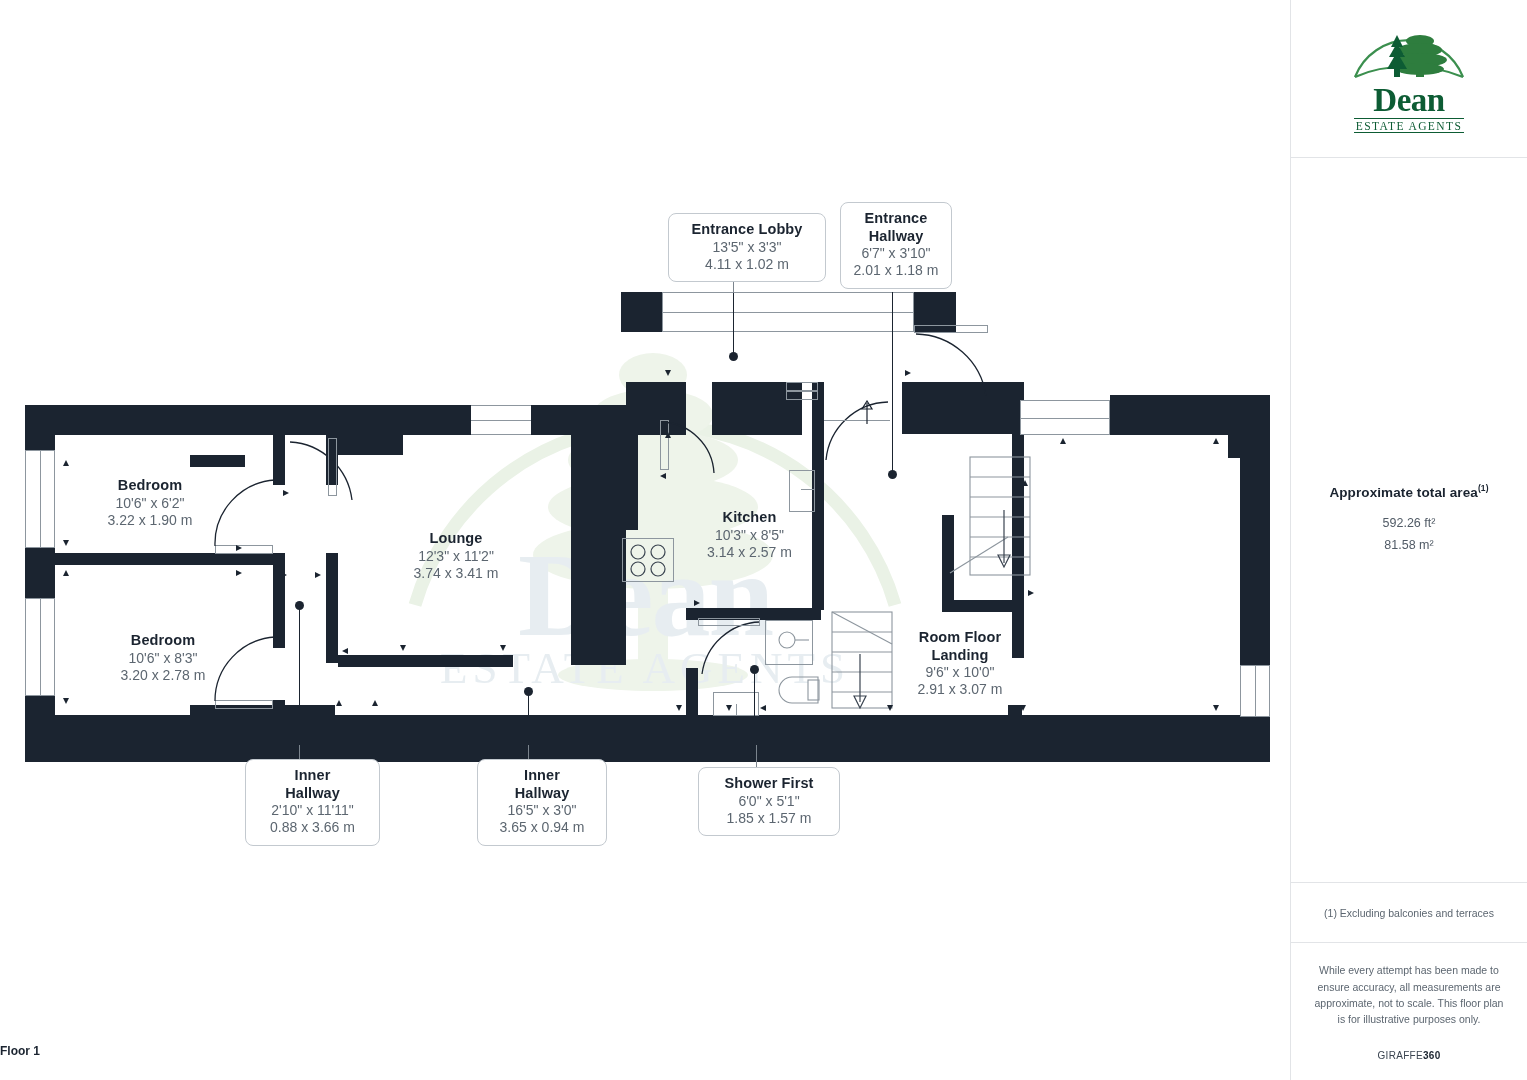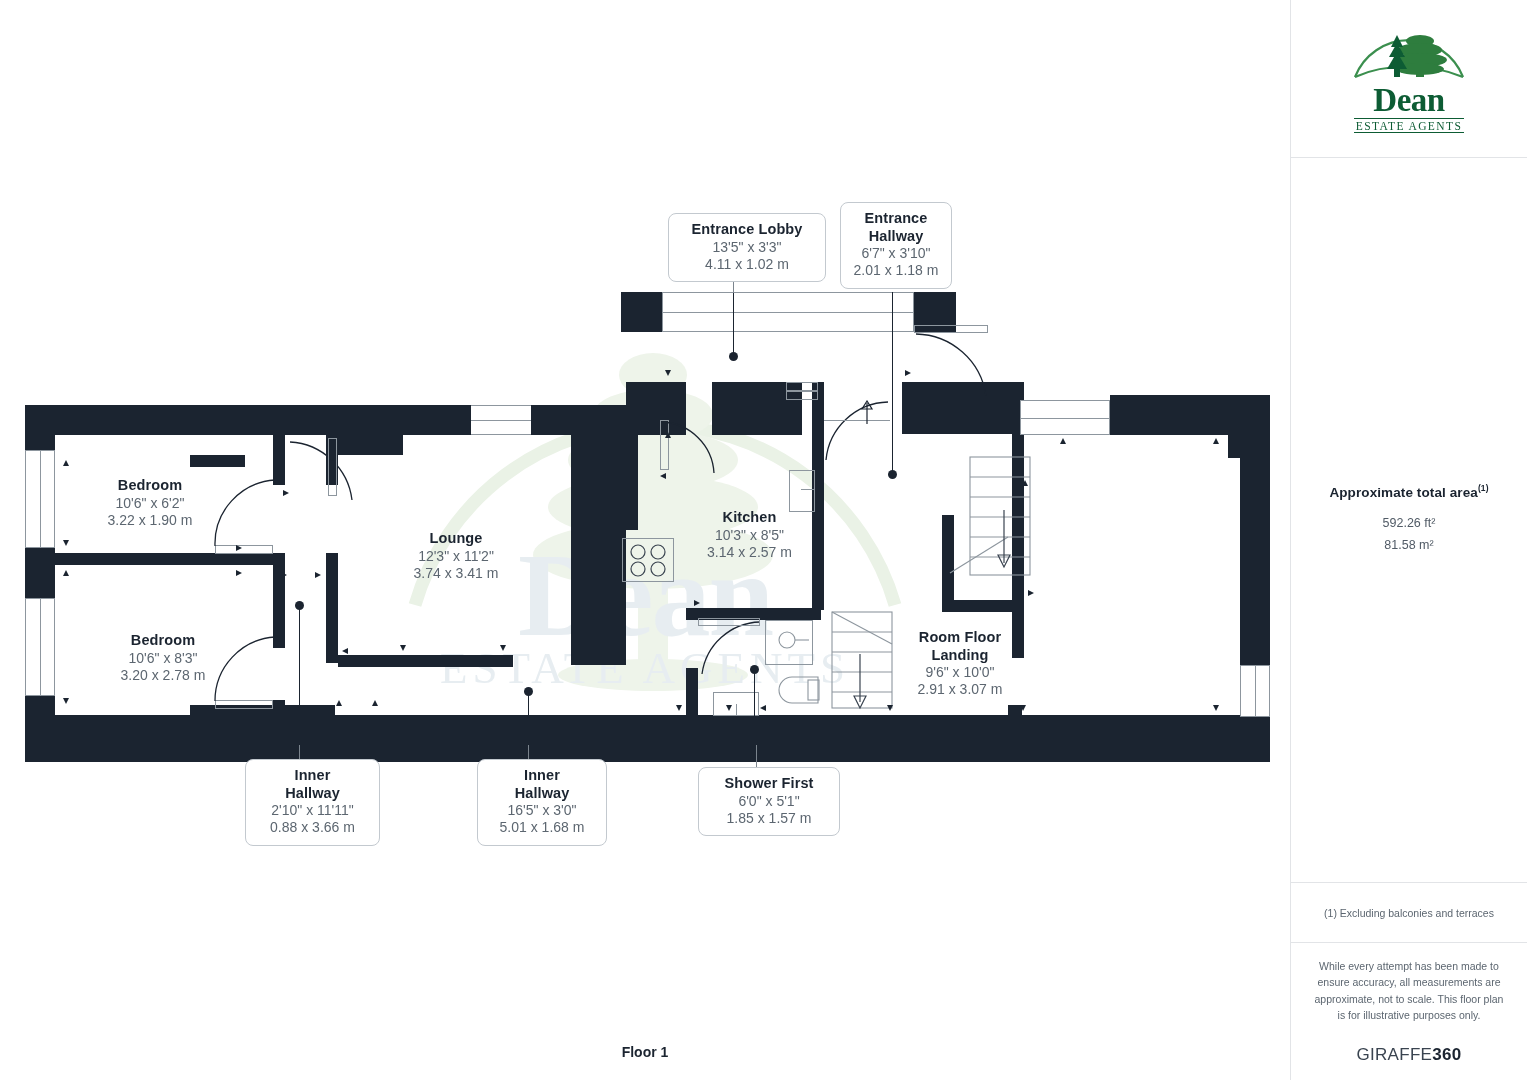--- a/index.html
+++ b/index.html
@@ -19,21 +19,21 @@
   #brand-sec{height:158px;display:flex;align-items:center;justify-content:center;}
   #area-sec{height:725px;display:flex;flex-direction:column;align-items:center;justify-content:center;}
   #note-sec{height:60px;display:flex;align-items:center;justify-content:center;}
   #disc-sec{height:137px;display:flex;flex-direction:column;align-items:center;justify-content:center;border-bottom:none;}
 
   .area-title{font-size:13.5px;font-weight:700;color:#1b2430;letter-spacing:.1px;margin-bottom:13px;}
   .area-title sup{font-size:8.5px;font-weight:700;vertical-align:super;}
   .area-val{font-size:12.5px;color:#515b66;line-height:1.75;}
   .note-txt{font-size:10.5px;color:#5c6670;}
   .disc-txt{font-size:10.5px;color:#5c6670;line-height:1.55;text-align:center;width:192px;}
-  .g360{font-size:17px;color:#3a4450;letter-spacing:.3px;margin-top:22px;}
+  .g360{font-size:10px;color:#3a4450;letter-spacing:.3px;margin-top:22px;}
   .g360 b{font-weight:700;color:#1b2430;}
 
   
   .logo-wrap{width:150px;text-align:center;}
   .logo-word{font-family:"Liberation Serif","DejaVu Serif",serif;font-size:33px;font-weight:700;
              color:#0d5c34;line-height:.95;letter-spacing:-.5px;}
   .logo-sub{font-family:"Liberation Serif","DejaVu Serif",serif;font-size:11.5px;color:#0d5c34;
             letter-spacing:1.4px;border-top:1.6px solid #0d5c34;border-bottom:1.6px solid #0d5c34;
             display:inline-block;padding:1px 2px 0;margin-top:1px;}
 
@@ -61,22 +61,22 @@
   
   .tick{position:absolute;width:0;height:0;}
   .tk-d{border-left:3.5px solid transparent;border-right:3.5px solid transparent;border-top:6px solid #1b2430;}
   .tk-u{border-left:3.5px solid transparent;border-right:3.5px solid transparent;border-bottom:6px solid #1b2430;}
   .tk-l{border-top:3.5px solid transparent;border-bottom:3.5px solid transparent;border-right:6px solid #1b2430;}
   .tk-r{border-top:3.5px solid transparent;border-bottom:3.5px solid transparent;border-left:6px solid #1b2430;}
 
   .dot{position:absolute;width:9px;height:9px;border-radius:50%;background:#1b2430;}
   .dline{position:absolute;width:1px;background:#1b2430;}
 
-  .floor-cap{position:absolute;left:0;top:1044px;width:1290px;text-align:center;
-             font-size:14px;font-weight:700;color:#1b2430;}
+  .floor-cap{position:absolute;left:0;top:1044px;width:1290px;text-align:left;
+             font-size:12px;font-weight:700;color:#1b2430;}
 </style>
 </head>
 <body>
 
 <div id="plan-area">
 
   <svg id="watermark" viewBox="0 0 520 530">
     <path d="M20 350 A 250 250 0 0 1 500 350" fill="none" stroke="#eaf2e6" stroke-width="13"></path>
     <g fill="#eef4ea">
       <ellipse cx="258" cy="120" rx="34" ry="22"></ellipse>
@@ -348,21 +348,21 @@
     <div class="nm">Inner</div>
     <div class="nm">Hallway</div>
     <div class="dim">2'10" x 11'11"</div>
     <div class="dim">0.88 x 3.66 m</div>
   </div>
 
   <div class="lbl boxed" style="left:477px;top:759px;width:104px;">
     <div class="nm">Inner</div>
     <div class="nm">Hallway</div>
     <div class="dim">16'5" x 3'0"</div>
-    <div class="dim">5.01 x 1.68 m</div>
+    <div class="dim">3.65 x 0.94 m</div>
   </div>
 
   <div class="lbl boxed" style="left:698px;top:767px;width:116px;">
     <div class="nm">Shower First</div>
     <div class="dim">6'0" x 5'1"</div>
     <div class="dim">1.85 x 1.57 m</div>
   </div>
 
   <div class="floor-cap">Floor 1</div>
 </div>

